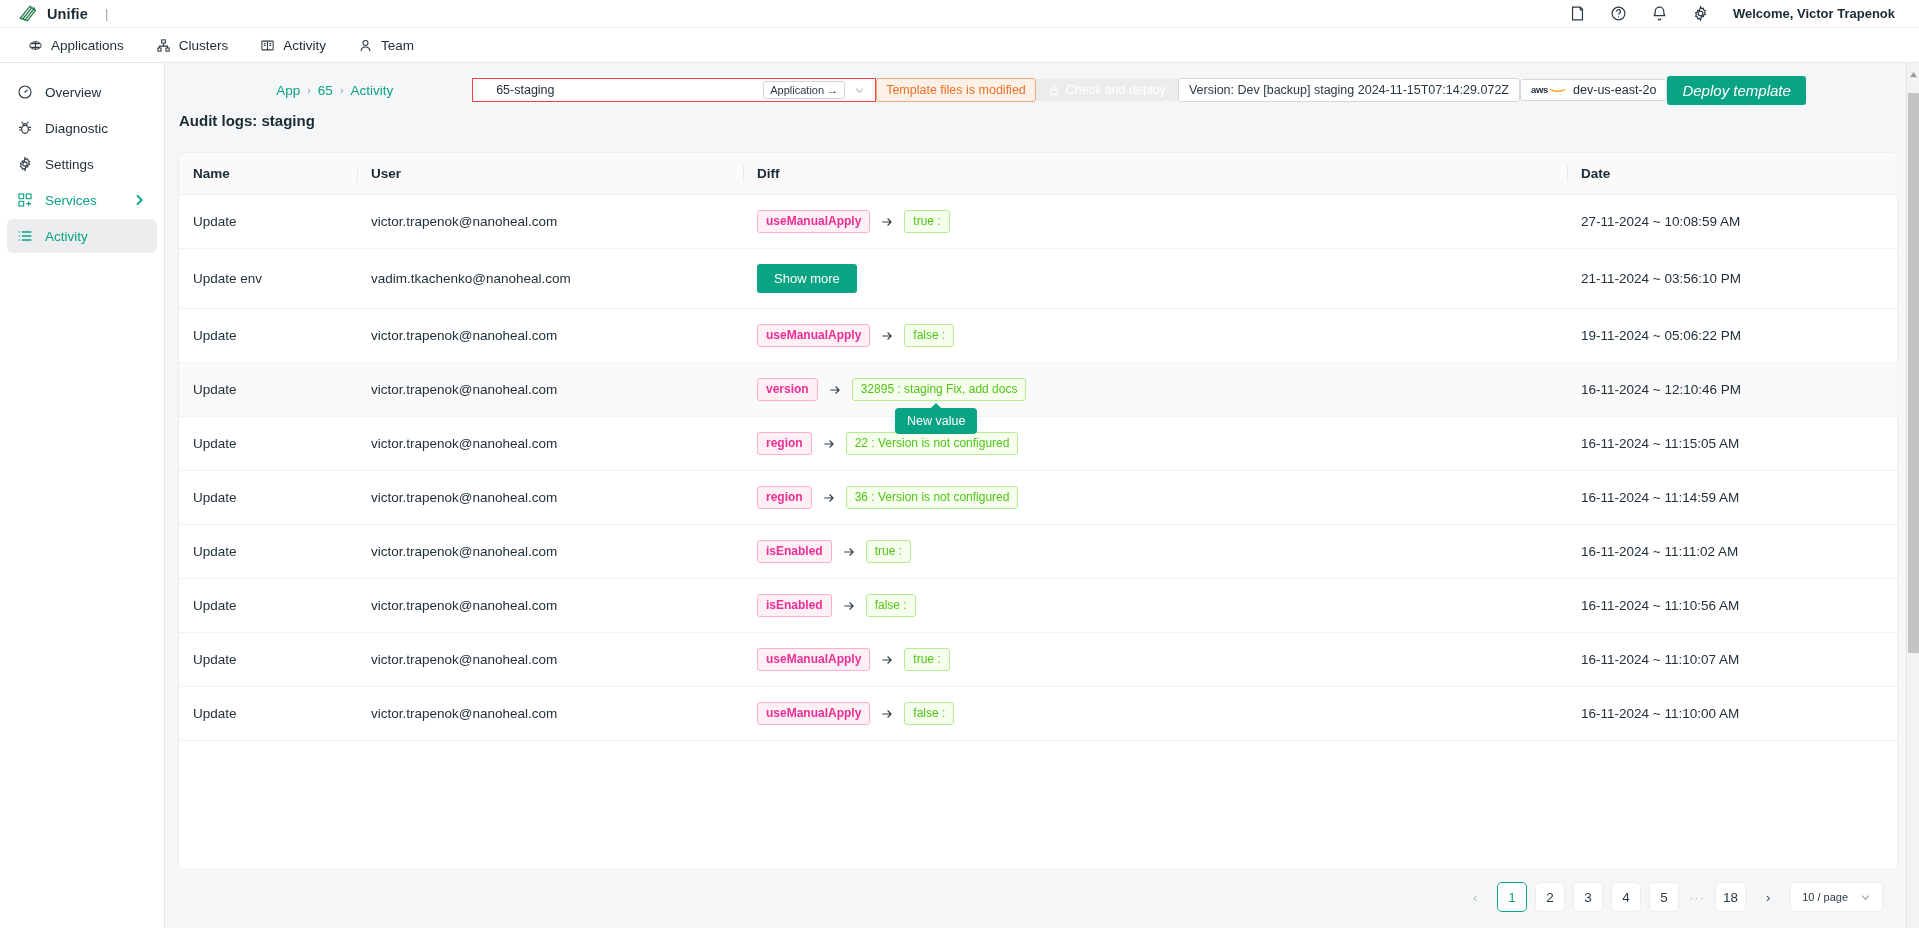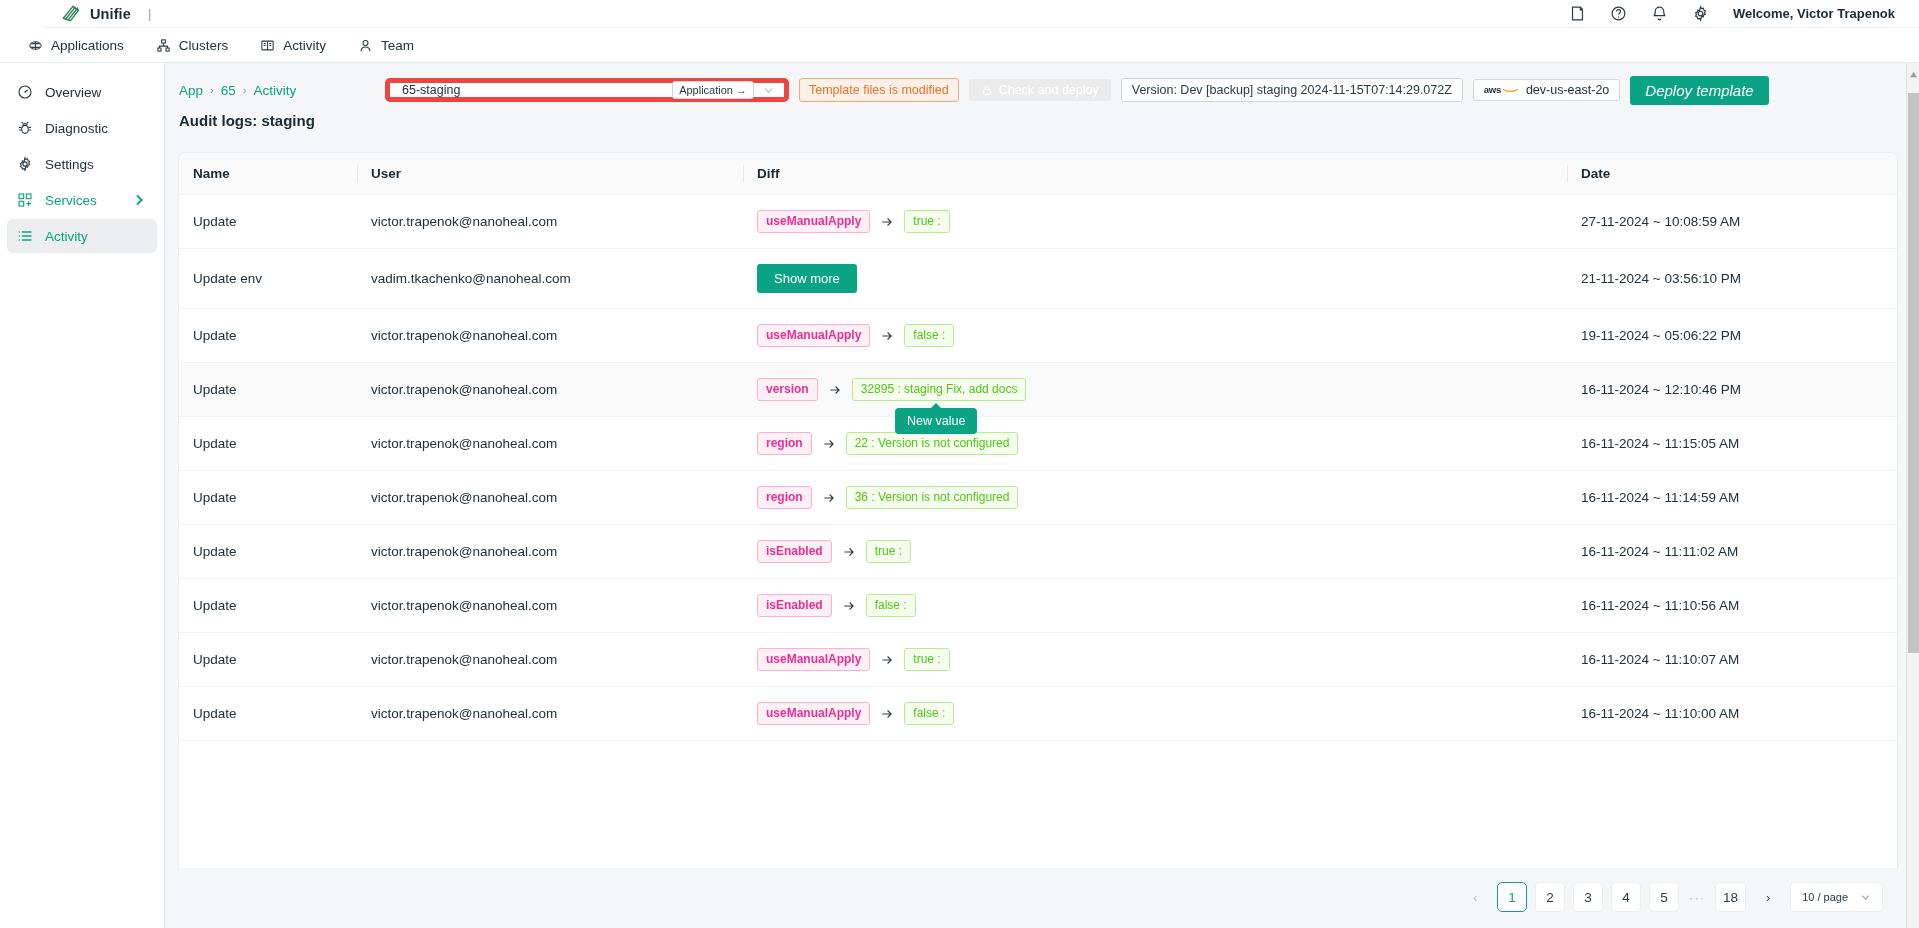--- a/index.html
+++ b/index.html
@@ -12,21 +12,20 @@
   }
   .app { width: 1919px; height: 928px; position: relative; display: flex; flex-direction: column; }
 
   
   .brandbar {
     height: 28px; min-height: 28px;
     background: #ffffff;
     display: flex; align-items: center;
     padding: 0 14px 0 18px;
     border-bottom: 1px solid #ebedef;
-    margin-left: 43px;
   }
   .brand-left { display: flex; align-items: center; gap: 10px; }
   .logo-mark { width: 19px; height: 19px; display: block; }
   .brand-name { font-size: 14.5px; font-weight: 700; color: #1b2b34; letter-spacing: .1px; }
   .brand-sep { color: #9aa5ad; font-size: 13px; padding-left: 7px; }
   .brand-right { margin-left: auto; display: flex; align-items: center; gap: 24px; padding-right: 10px; }
   .hicon { width: 17px; height: 17px; display: block; color: #2f3b43; }
   .welcome { font-size: 13px; font-weight: 700; color: #1b2b34; }
 
   
@@ -69,31 +68,31 @@
   .side-item.teal svg { color: #0aa384; }
   .side-item.active { background: #ebedee; }
   .side-chevron { margin-left: auto; width: 12px; height: 12px; color: #2f3b43; }
 
   
   .content { flex: 1; min-width: 0; background: #f5f6f7; display: flex; flex-direction: column; position: relative; }
 
   .toolbar {
     display: flex; align-items: center;
     padding: 10px 16px 0 14px;
-    gap: 10px;
     min-height: 44px;
+    justify-content: center;
   }
   .crumbs { display: flex; align-items: center; gap: 7px; font-size: 13.5px; width: 196px; flex: none; }
   .crumb { color: #0aa384; cursor: pointer; }
   .crumb-sep { color: #8d989f; font-size: 11px; }
 
   .appinput {
     width: 404px; height: 24px; flex: none;
-    background: #ffffff; border: 5px solid #ef4444; border-radius: 5px;
-    display: flex; align-items: center; padding: 0 2px 0 12px;
+    background: #ffffff; border: 1px solid #ef4444; border-radius: 0;
+    display: flex; align-items: center; padding: 0 2px 0 23px;
     font-size: 12.5px; color: #22313a;
   }
   .appinput .val { flex: 1; }
   .pill-btn {
     border: 1px solid #cfd4d7; background: #fff; border-radius: 3px;
     font-size: 11px; color: #2b3a43; padding: 2px 6px;
     display: flex; align-items: center; gap: 4px; cursor: pointer;
     white-space: nowrap;
   }
   .chev-btn { width: 28px; display: flex; align-items: center; justify-content: center; cursor: pointer; }

